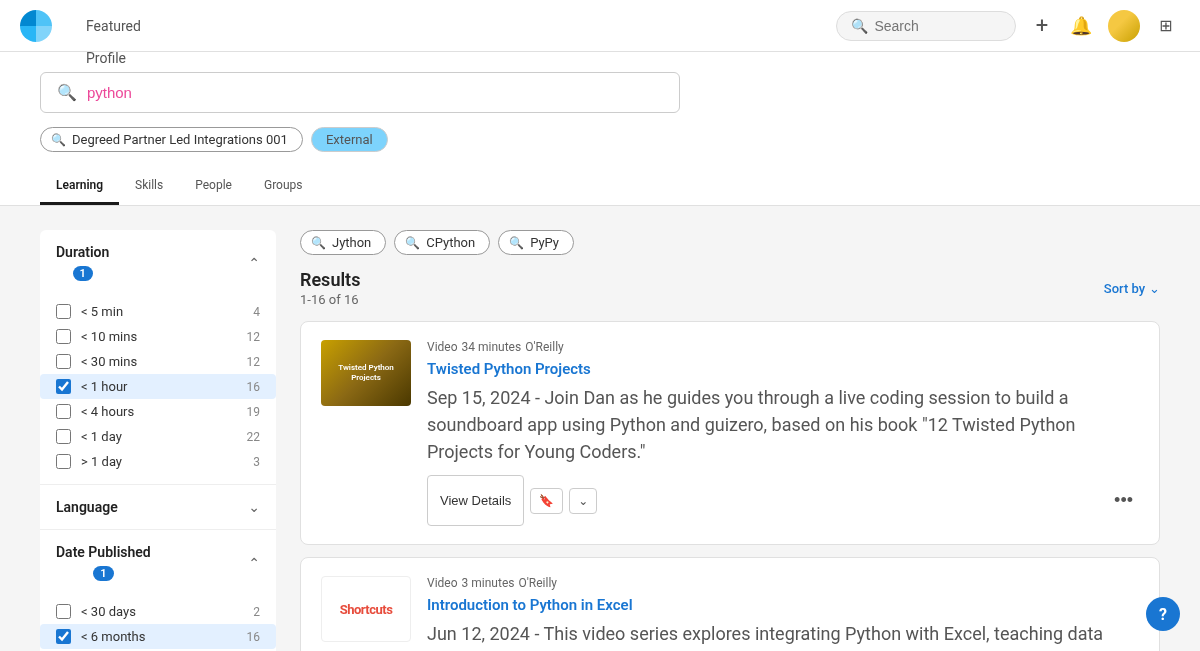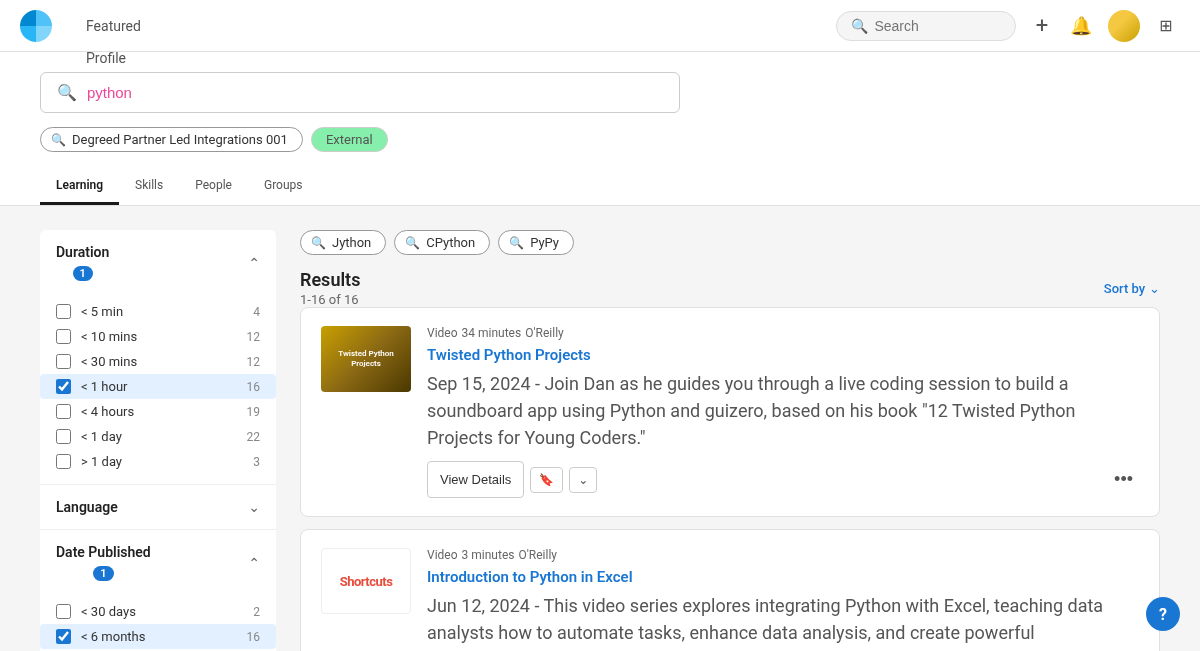--- a/index.html
+++ b/index.html
@@ -100,21 +100,21 @@
       align-items: center;
       background: #fff;
       border: 1px solid #999;
       border-radius: 20px;
       padding: 4px 14px 4px 10px;
       gap: 6px;
       font-size: 13px;
       color: #333;
     }
     .filter-tag-divider {
-      background: #86efac;
+      background: #7dd3fc;
       border: 1px solid #ccc;
       border-radius: 20px;
       padding: 4px 14px;
       font-size: 13px;
       color: #555;
     }
     .tabs {
       display: flex;
       gap: 0;
       margin-top: 16px;
@@ -211,20 +211,21 @@
       cursor: pointer;
       text-align: center;
     }
 
     
     .results-area { flex: 1; }
     .results-header {
       display: flex;
       align-items: center;
       justify-content: space-between;
+      margin-bottom: 14px;
     }
     .results-title { font-size: 18px; font-weight: 600; color: #222; }
     .results-count { font-size: 13px; color: #666; margin-top: 2px; }
     .sort-by {
       display: flex;
       align-items: center;
       gap: 4px;
       font-size: 13px;
       color: #1976d2;
       cursor: pointer;
@@ -295,21 +296,21 @@
     .card-actions {
       display: flex;
       align-items: center;
       gap: 6px;
       margin-top: 10px;
     }
     .btn-view-details {
       border: 1px solid #ccc;
       background: #fff;
       border-radius: 4px;
-      padding: 10px 12px;
+      padding: 17px 12px;
       font-size: 13px;
       cursor: pointer;
       color: #333;
     }
     .btn-icon-sm {
       border: 1px solid #ccc;
       background: #fff;
       border-radius: 4px;
       padding: 5px 8px;
       font-size: 12px;

